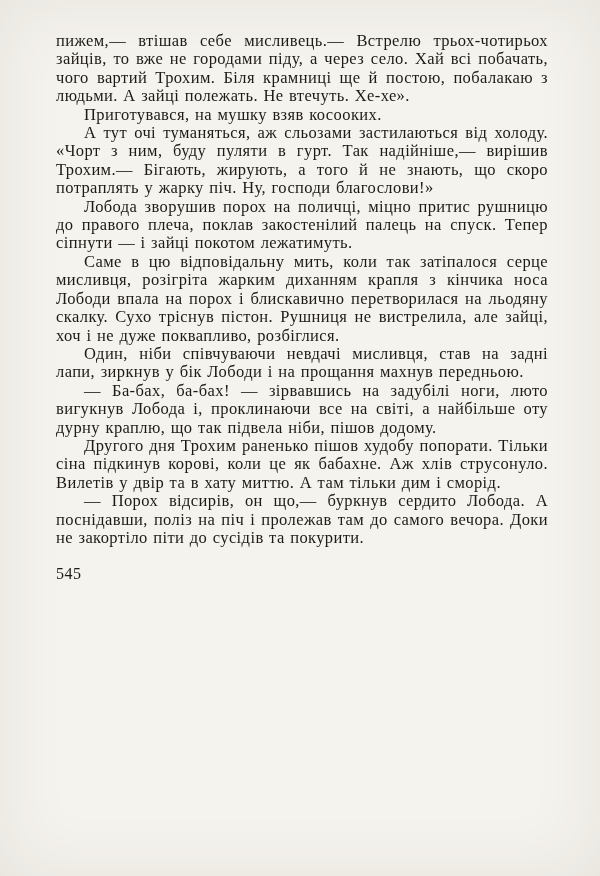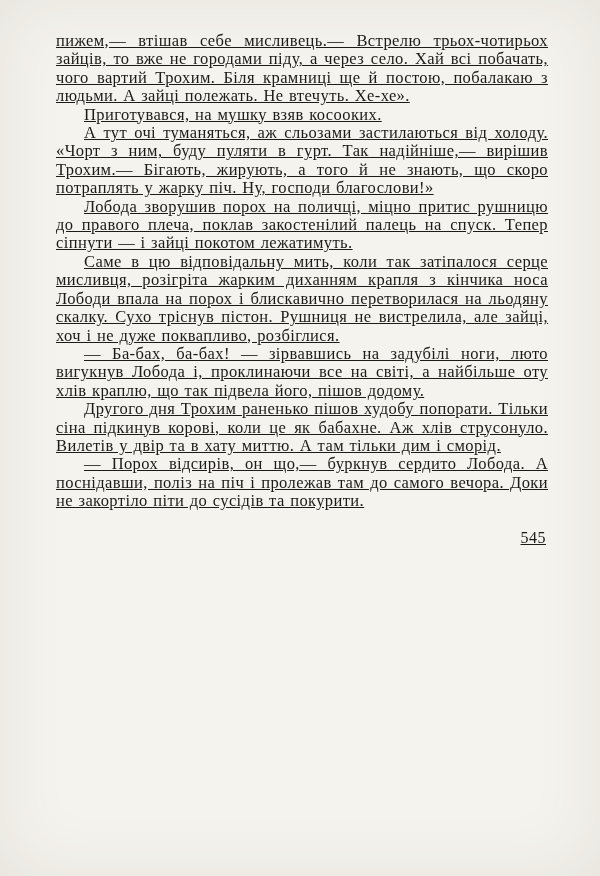--- a/index.html
+++ b/index.html
@@ -12,53 +12,52 @@
     width: 600px;
     height: 876px;
     margin: 0 auto;
     background: #f5f3ee;
     box-shadow: inset 0 0 70px rgba(60, 50, 30, 0.08);
     box-sizing: border-box;
     padding: 32px 52px 0 56px;
     overflow: hidden;
     font-family: "Liberation Serif", "DejaVu Serif", serif;
     color: #1d1a17;
-    text-decoration: underline;
   }
   .text-block {
     width: 100%;
   }
   .para {
     margin: 0;
     font-size: 16.5px;
     line-height: 18.4px;
     text-align: justify;
     text-indent: 28px;
     letter-spacing: 0.4px;
     word-spacing: 1px;
   }
   .para.no-indent {
     text-indent: 0;
   }
   .page-number {
     margin-top: 18px;
-    text-align: right;
     font-size: 16px;
     letter-spacing: 0.5px;
     padding-right: 2px;
   }
 </style>
 </head>
 <body>
 
 <div class="scan-page">
   <div class="text-block">
     <p class="para no-indent">пижем,— втішав себе мисливець.— Встрелю трьох-чотирьох зайців, то вже не городами піду, а через село. Хай всі побачать, чого вартий Трохим. Біля крамниці ще й постою, побалакаю з людьми. А зайці полежать. Не втечуть. Хе-хе».</p>
     <p class="para">Приготувався, на мушку взяв косооких.</p>
     <p class="para">А тут очі туманяться, аж сльозами застилаються від холоду. «Чорт з ним, буду пуляти в гурт. Так надійніше,— вирішив Трохим.— Бігають, жирують, а того й не знають, що скоро потраплять у жарку піч. Ну, господи благослови!»</p>
     <p class="para">Лобода зворушив порох на поличці, міцно притис рушницю до правого плеча, поклав закостенілий палець на спуск. Тепер сіпнути — і зайці покотом лежатимуть.</p>
     <p class="para">Саме в цю відповідальну мить, коли так затіпалося серце мисливця, розігріта жарким диханням крапля з кінчика носа Лободи впала на порох і блискавично перетворилася на льодяну скалку. Сухо тріснув пістон. Рушниця не вистрелила, але зайці, хоч і не дуже поквапливо, розбіглися.</p>
-    <p class="para">— Ба-бах, ба-бах! — зірвавшись на задубілі ноги, люто вигукнув Лобода і, проклинаючи все на світі, а найбільше оту хлів краплю, що так підвела його, пішов додому.</p>
+    <p class="para">Один, ніби співчуваючи невдачі мисливця, став на задні лапи, зиркнув у бік Лободи і на прощання махнув передньою.</p>
+    <p class="para">— Ба-бах, ба-бах! — зірвавшись на задубілі ноги, люто вигукнув Лобода і, проклинаючи все на світі, а найбільше оту дурну краплю, що так підвела ніби, пішов додому.</p>
     <p class="para">Другого дня Трохим раненько пішов худобу попорати. Тільки сіна підкинув корові, коли це як бабахне. Аж хлів струсонуло. Вилетів у двір та в хату миттю. А там тільки дим і сморід.</p>
     <p class="para">— Порох відсирів, он що,— буркнув сердито Лобода. А поснідавши, поліз на піч і пролежав там до самого вечора. Доки не закортіло піти до сусідів та покурити.</p>
   </div>
   <div class="page-number">545</div>
 </div>
 
 </body></html>

